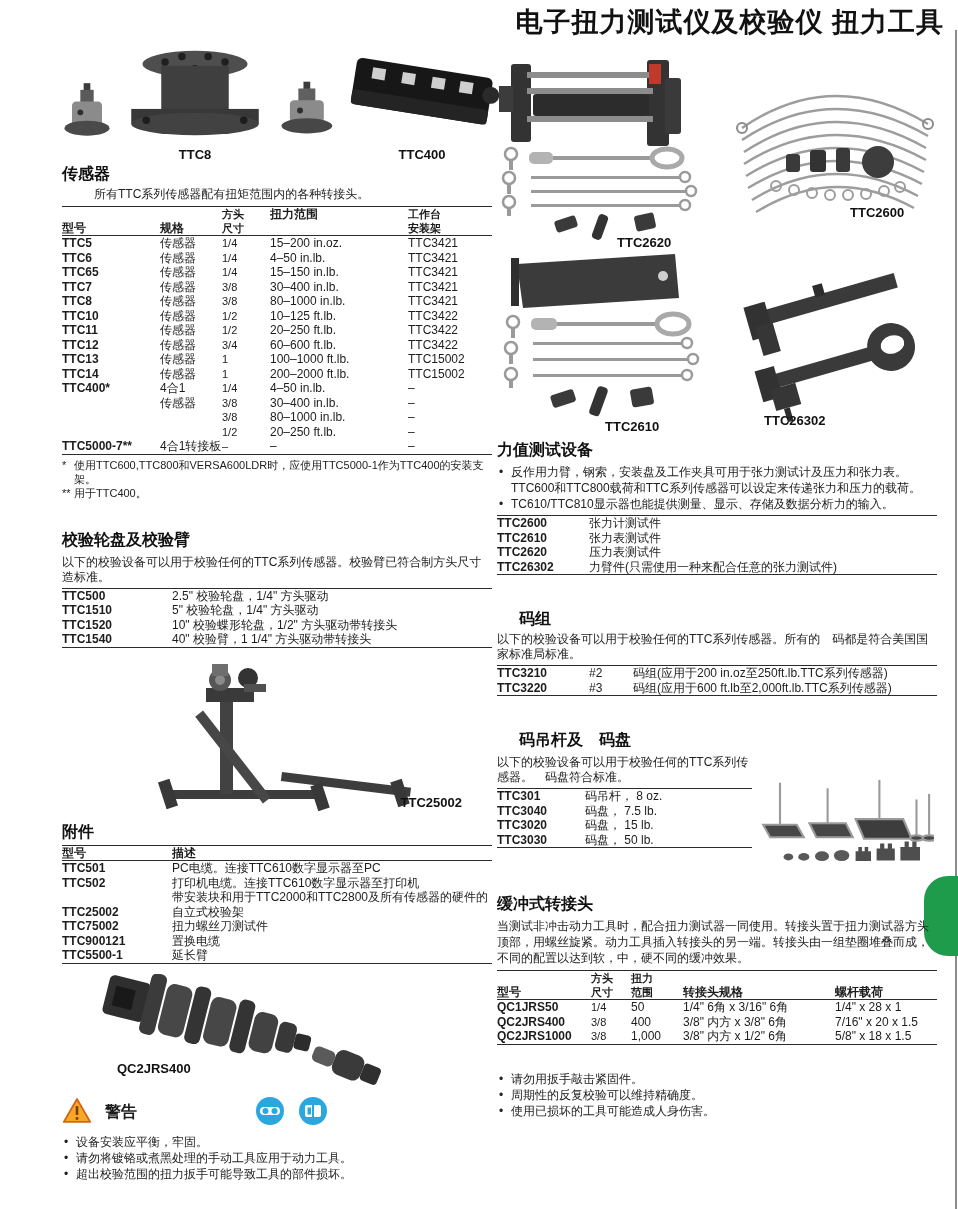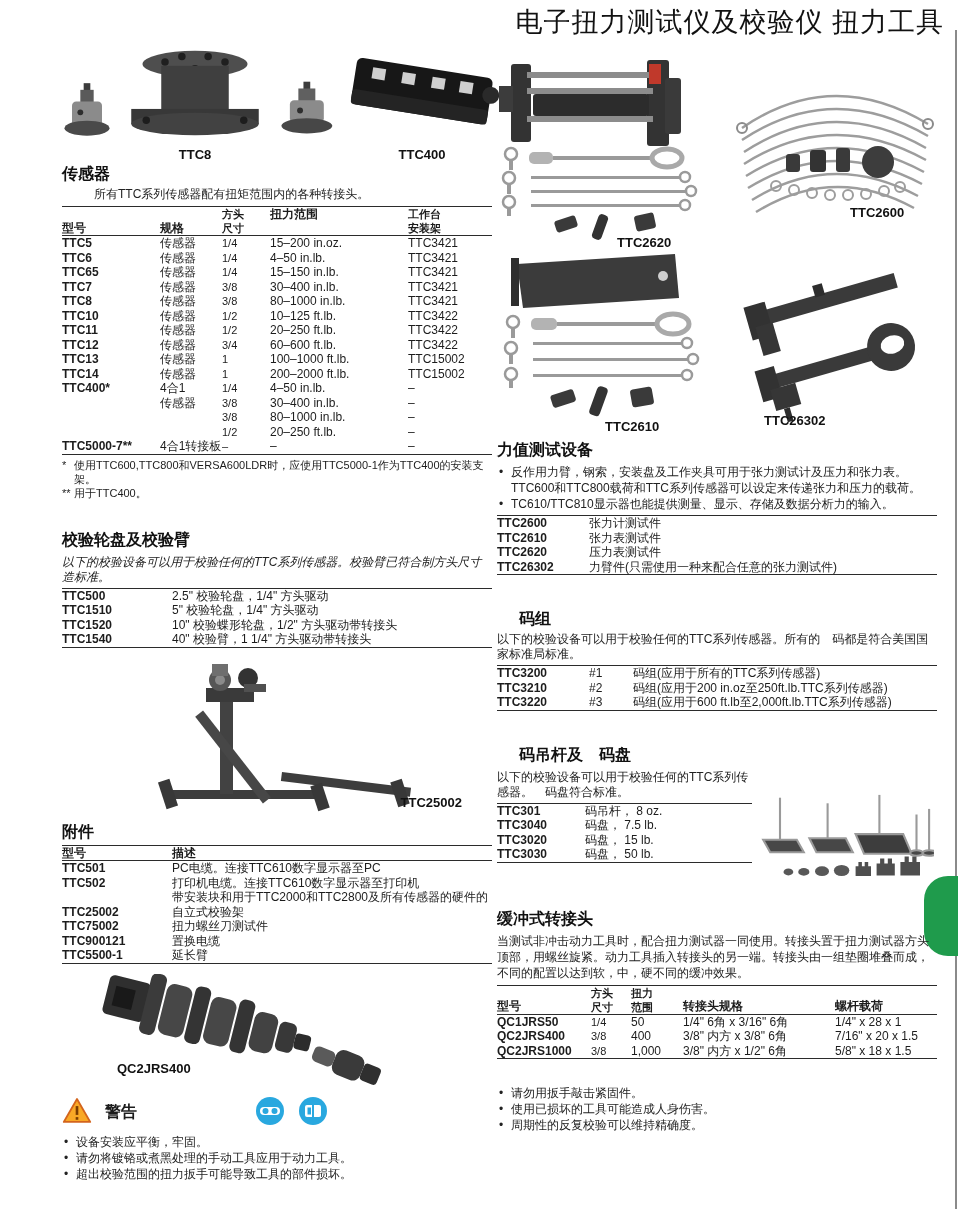--- a/index.html
+++ b/index.html
@@ -2,21 +2,21 @@
 <html><head>
 <meta charset="utf-8">
 <style>
   * { margin:0; padding:0; box-sizing:border-box; }
   html,body { width:958px; height:1209px; }
   body {
     position:relative; background:#ffffff; overflow:hidden;
     font-family:"Liberation Sans","DejaVu Sans",sans-serif; color:#1c1c1c;
   }
   .page-title {
-    position:absolute; top:4px; right:14px; font-size:27px; font-weight:normal;
+    position:absolute; top:4px; right:14px; font-size:27px; font-weight:bold;
     letter-spacing:1px; color:#111; white-space:nowrap;
   }
   .edge-line { position:absolute; right:1px; top:30px; bottom:0; width:2px; background:#8a8a8a; }
   .green-tab {
     position:absolute; right:0; top:876px; width:34px; height:80px;
     border-radius:24px 0 0 24px;
   }
   .col { position:absolute; top:58px; }
   .col-left  { left:62px;  width:430px; }
   .col-right { left:497px; width:440px; }
@@ -245,21 +245,21 @@
       <span class="mk">*</span>
       <span>使用TTC600,TTC800和VERSA600LDR时，应使用TTC5000-1作为TTC400的安装支架。</span>
     </div>
       <div class="footnote">
       <span class="mk">**</span>
       <span>用于TTC400。</span>
     </div>
     </div>
 
   <h2 class="sec" style="margin-top:30px;">校验轮盘及校验臂</h2>
-  <div class="body-txt" style="margin-top:4px;font-style:italic;">以下的校验设备可以用于校验任何的TTC系列传感器。校验臂已符合制方头尺寸造标准。</div>
+  <div class="body-txt" style="margin-top:4px;">以下的校验设备可以用于校验任何的TTC系列传感器。校验臂已符合制方头尺寸造标准。</div>
   <table class="rule-top" style="margin-top:3px;">
     <colgroup>
         <col style="width:110px;">
         <col>
       </colgroup>
     <tbody class="rule-bottom">
         <tr>
         <td class="model-cell">TTC500</td>
         <td>2.5"  校验轮盘，1/4"  方头驱动</td>
       </tr>
@@ -544,25 +544,20 @@
   <h2 class="sec" style="margin:34px 0 0 22px;">码组</h2>
   <div class="body-txt" style="margin-top:2px;">以下的校验设备可以用于校验任何的TTC系列传感器。所有的　码都是符合美国国家标准局标准。</div>
   <table class="rule-top" style="margin-top:3px;">
     <colgroup>
         <col style="width:92px;">
         <col style="width:44px;">
         <col>
       </colgroup>
     <tbody class="rule-bottom">
         <tr>
-        <td class="model-cell">TTC3200</td>
-        <td>#1</td>
-        <td>码组(应用于所有的TTC系列传感器)</td>
-      </tr>
-        <tr>
         <td class="model-cell">TTC3210</td>
         <td>#2</td>
         <td>码组(应用于200 in.oz至250ft.lb.TTC系列传感器)</td>
       </tr>
         <tr>
         <td class="model-cell">TTC3220</td>
         <td>#3</td>
         <td>码组(应用于600 ft.lb至2,000ft.lb.TTC系列传感器)</td>
       </tr>
       </tbody>
@@ -669,16 +664,16 @@
         <td style="font-size:11px;">3/8</td>
         <td>1,000</td>
         <td>3/8" 内方 x 1/2" 6角</td>
         <td>5/8" x 18 x 1.5</td>
       </tr>
       </tbody>
   </table>
 
   <ul class="bullets" style="margin-top:26px;">
       <li>请勿用扳手敲击紧固件。</li>
+      <li>周期性的反复校验可以维持精确度。</li>
       <li>使用已损坏的工具可能造成人身伤害。</li>
-      <li>周期性的反复校验可以维持精确度。</li>
     </ul>
 </div>
 
 </body></html>

